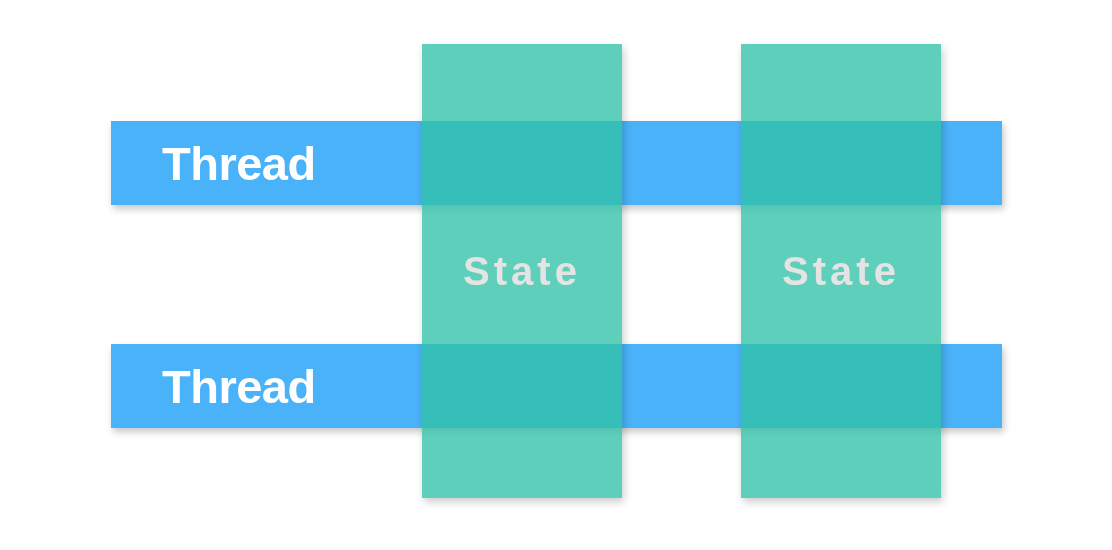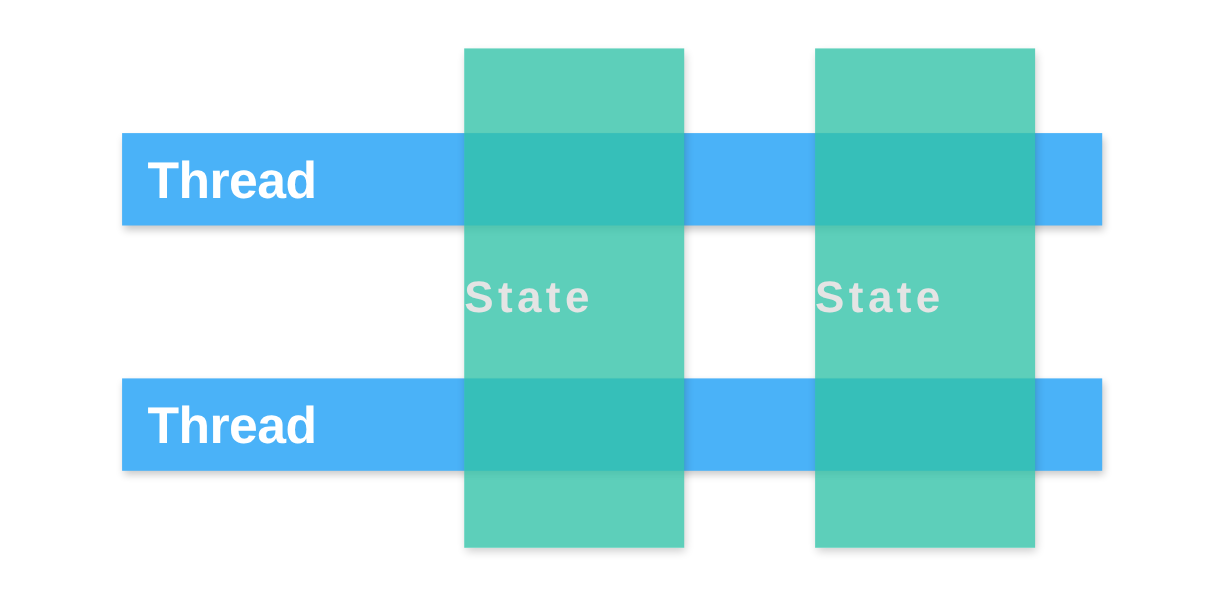--- a/index.html
+++ b/index.html
@@ -28,32 +28,33 @@
   }
   .thread-bar.bar-1 { top: 121px; }
   .thread-bar.bar-2 { top: 344px; }
   .thread-label {
     color: #ffffff;
     font-weight: bold;
     font-size: 47px;
     line-height: 1;
     padding-left: 23px;
     letter-spacing: -0.5px;
+    margin-left: 28px;
   }
   .state-column {
     position: absolute;
     top: 44px;
     width: 200px;
     height: 454px;
     background: rgba(50, 194, 168, 0.79);
     box-shadow: 2px 4px 8px rgba(0,0,0,0.20);
     z-index: 2;
     display: flex;
     align-items: center;
-    justify-content: flex-start;
+    justify-content: center;
   }
   .state-column.col-1 { left: 422px; }
   .state-column.col-2 { left: 741px; }
   .state-label {
     color: #e4e4e4;
     font-weight: bold;
     font-size: 40px;
     line-height: 1;
     letter-spacing: 4px;
   }

